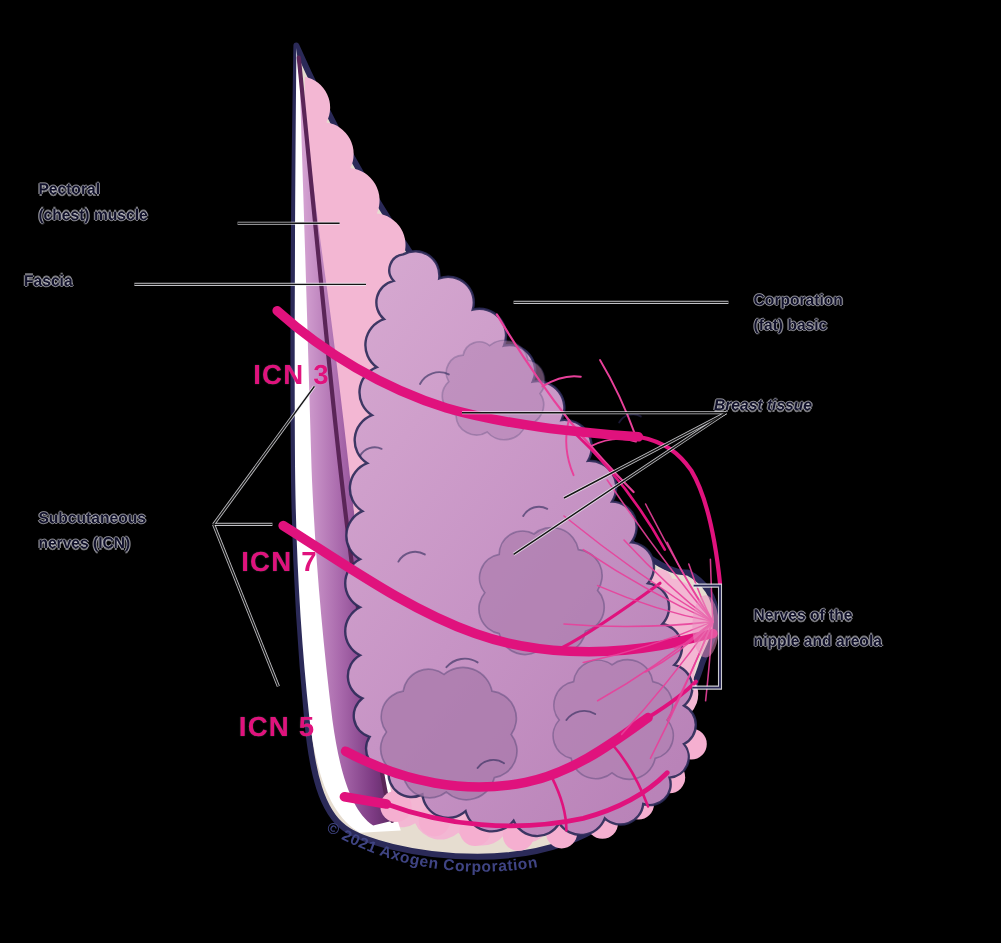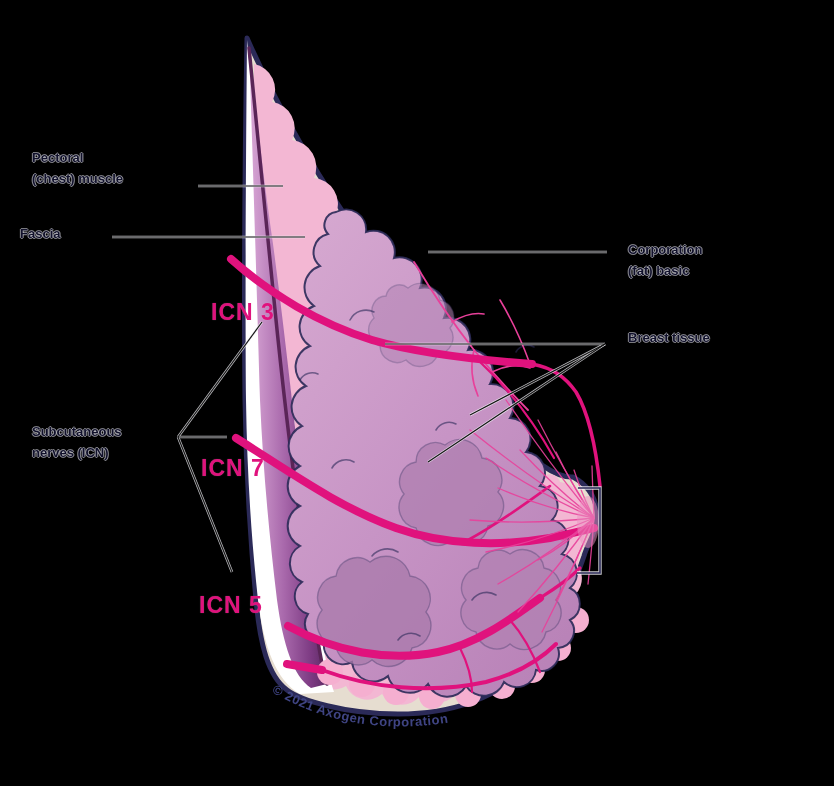--- a/index.html
+++ b/index.html
@@ -217,17 +217,21 @@
 
   <div class="icn" style="left:199px;top:299px;margin-left:12px;">ICN 3</div>
   <div class="icn" style="left:201px;top:455px;">ICN 7</div>
   <div class="icn" style="left:199px;top:592px;">ICN 5</div>
 
   <div class="lbl" style="left:628px;top:240px;">
     <div>Corporation</div>
     <div>(fat) basic</div>
   </div>
 
-  <div class="lbl" style="left:628px;top:328px;">
+  <div class="lbl" style="left:595px;top:328px;font-style:italic;">
     <div>Breast tissue</div>
   </div>
 
+  <div class="lbl" style="left:628px;top:503px;">
+    <div>Nerves of the</div>
+    <div>nipple and areola</div>
+  </div>
 </div>
 
 </body></html>

